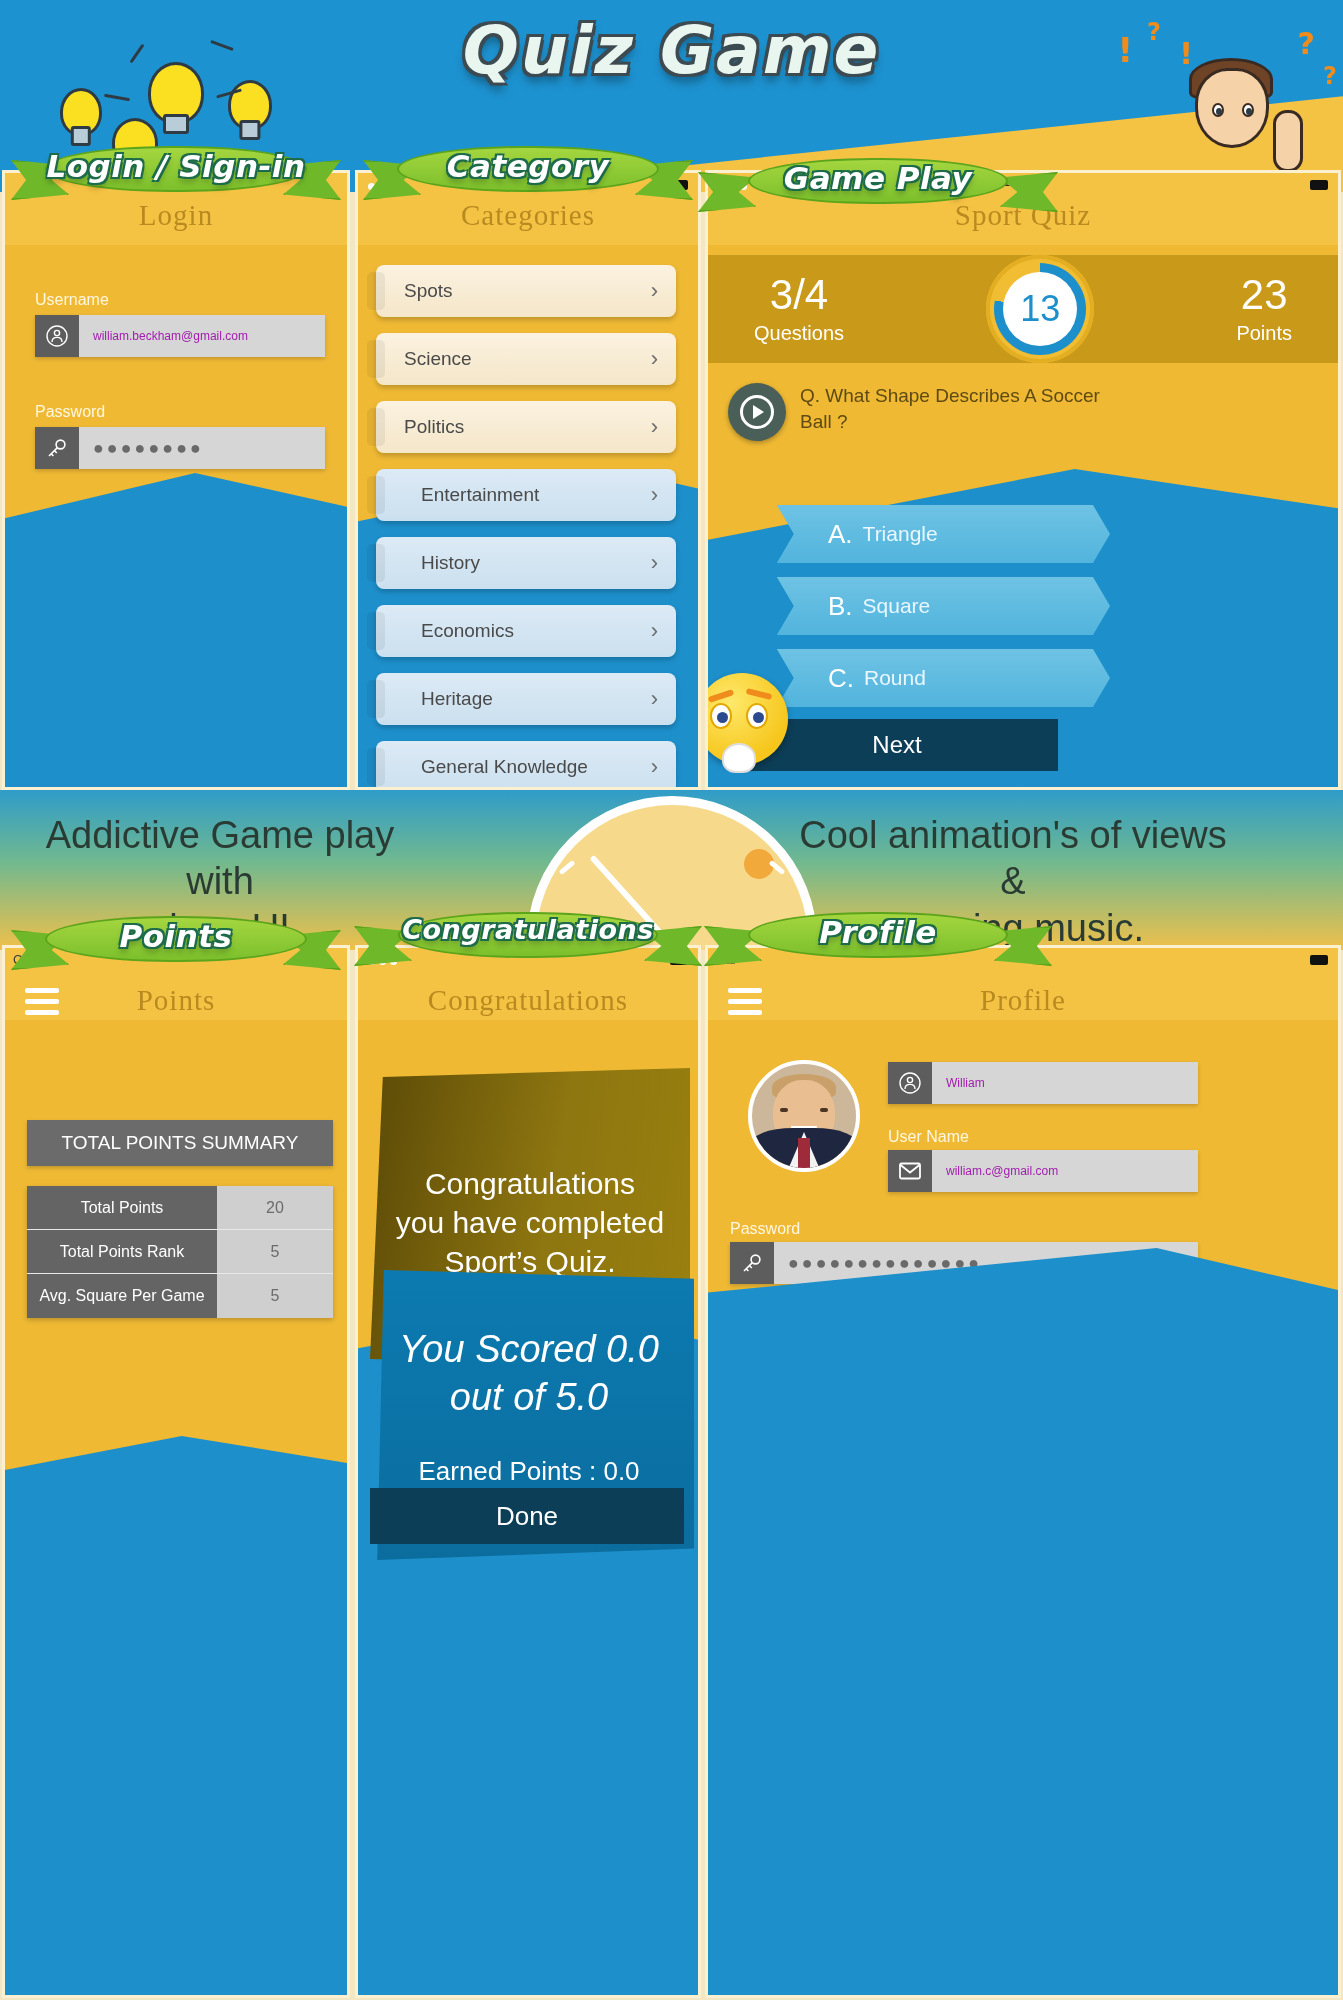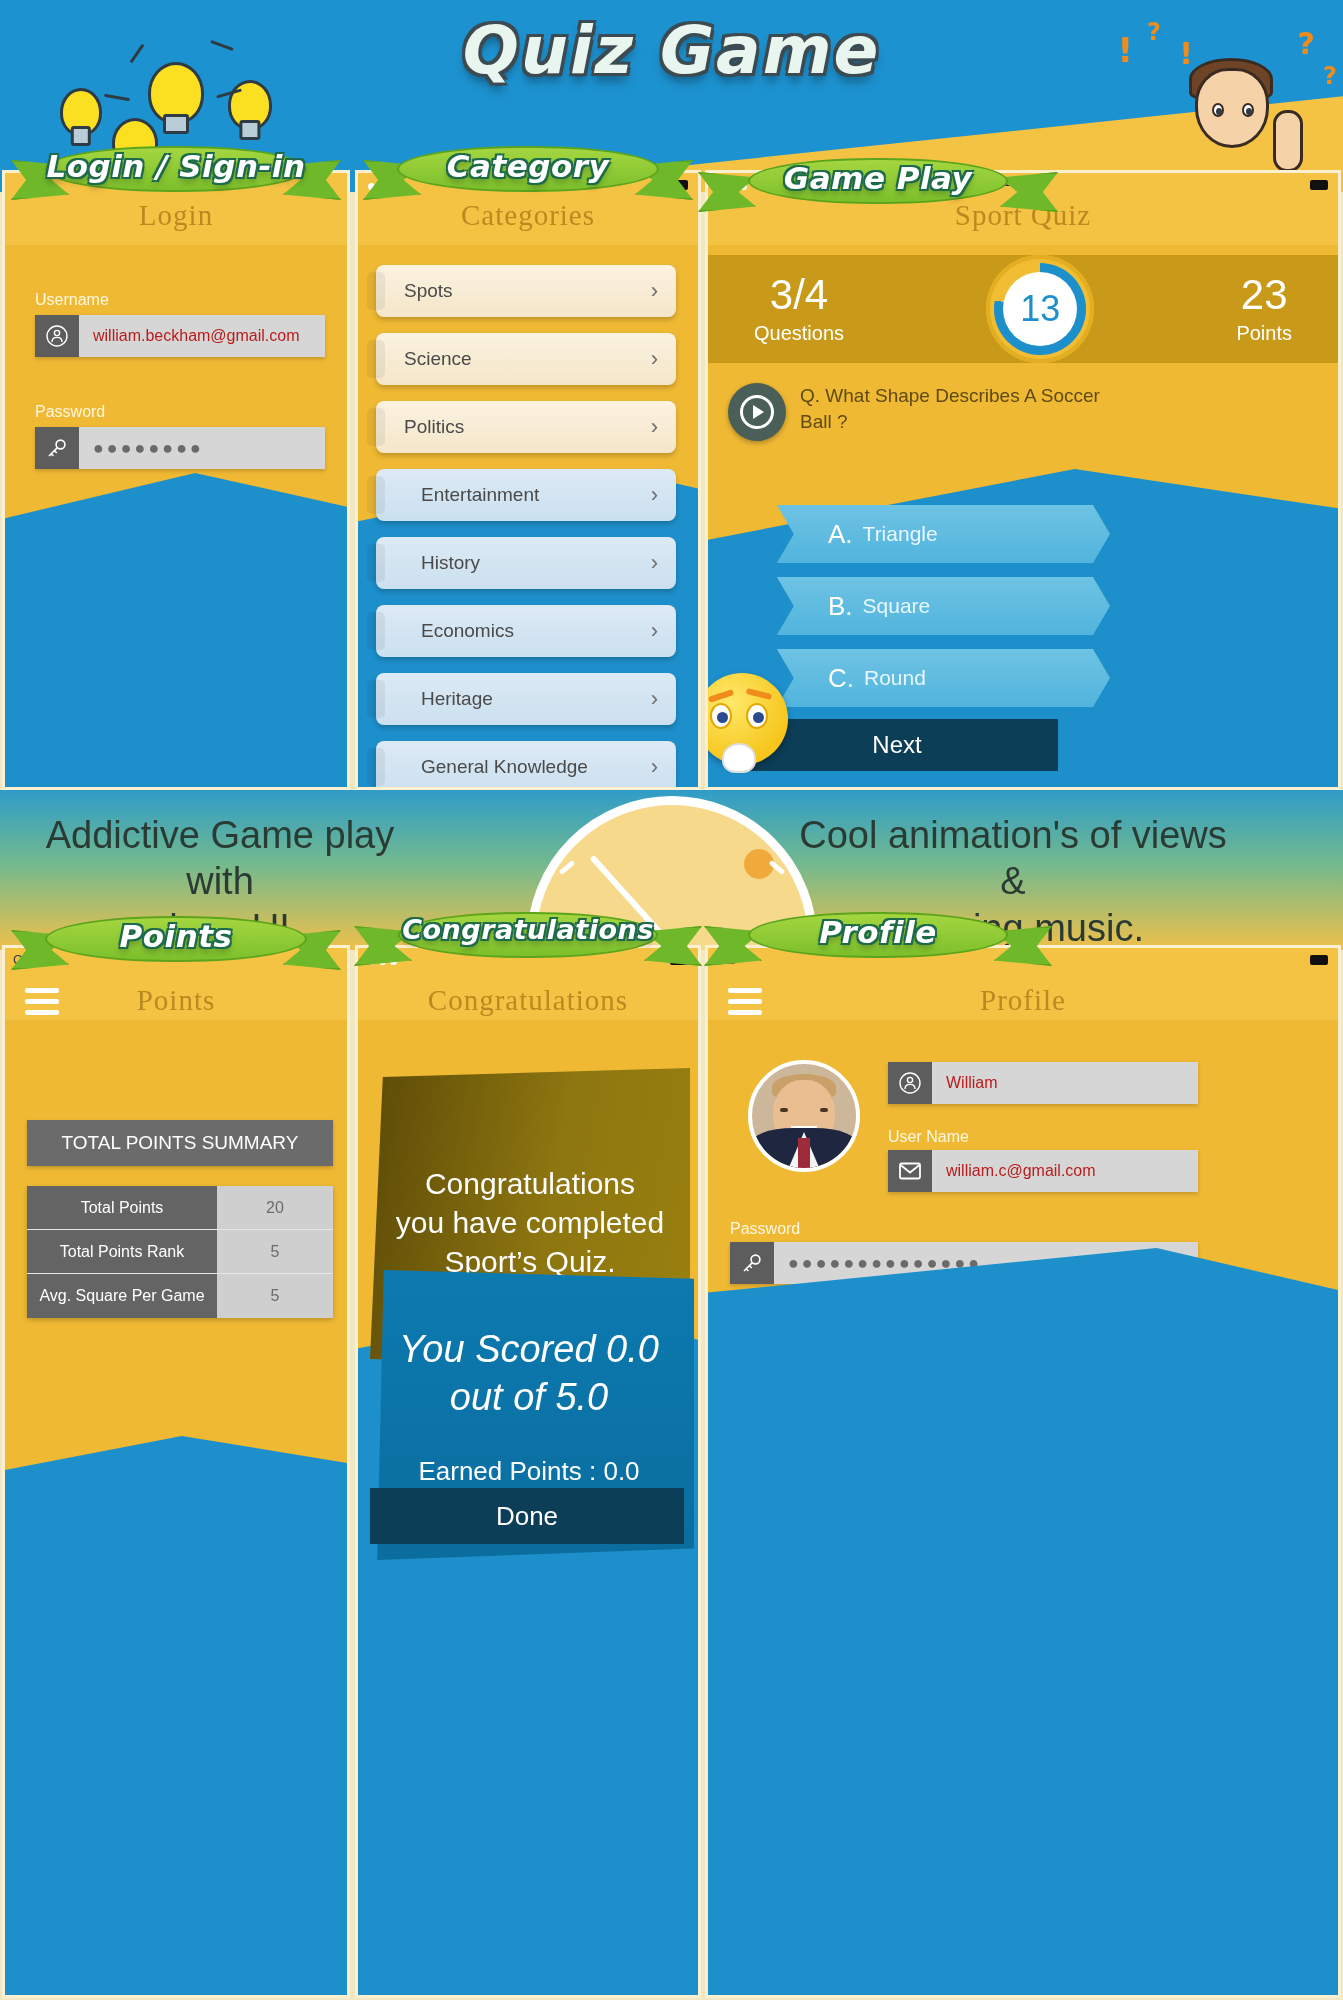--- a/index.html
+++ b/index.html
@@ -111,21 +111,21 @@
   .field {
     position:absolute; height: 42px; display:flex; align-items:center;
     box-shadow: 0 2px 4px rgba(0,0,0,.18);
   }
   .field .ico {
     width: 44px; height: 42px; background:#5d5d5d; display:flex;
     align-items:center; justify-content:center; flex: 0 0 44px;
   }
   .field .val {
     flex:1; height:42px; background:#d6d6d6; display:flex; align-items:center;
-    padding-left: 14px; font-size: 16px; color:#b91c1c; overflow:hidden; white-space:nowrap;
+    padding-left: 14px; font-size: 12px; color:#a21caf; overflow:hidden; white-space:nowrap;
   }
   .field .val.dots { letter-spacing: 3px; font-size: 18px; color:#6a6a6a; }
   .btn-grey {
     position:absolute; height: 40px; background:#5d5d5d; color:#fff;
     display:flex; align-items:center; justify-content:center; font-size:18px;
     box-shadow: 0 2px 4px rgba(0,0,0,.2);
   }
   .link-white { position:absolute; width:100%; text-align:center; color:#fff; font-size:17px; }
 
   

